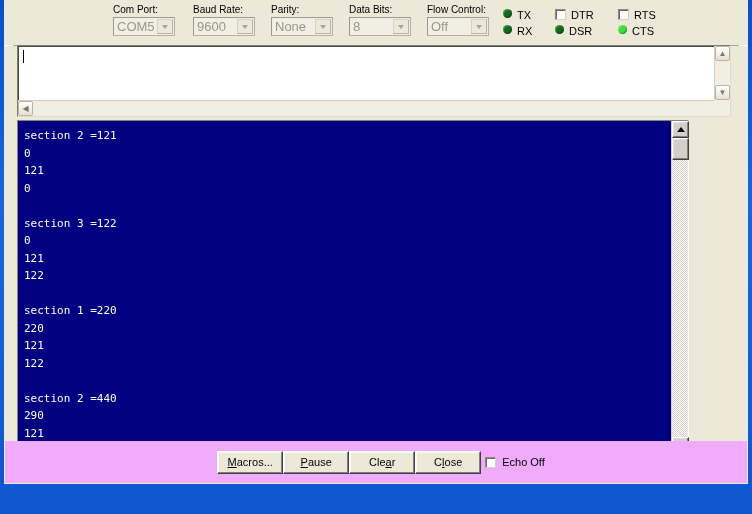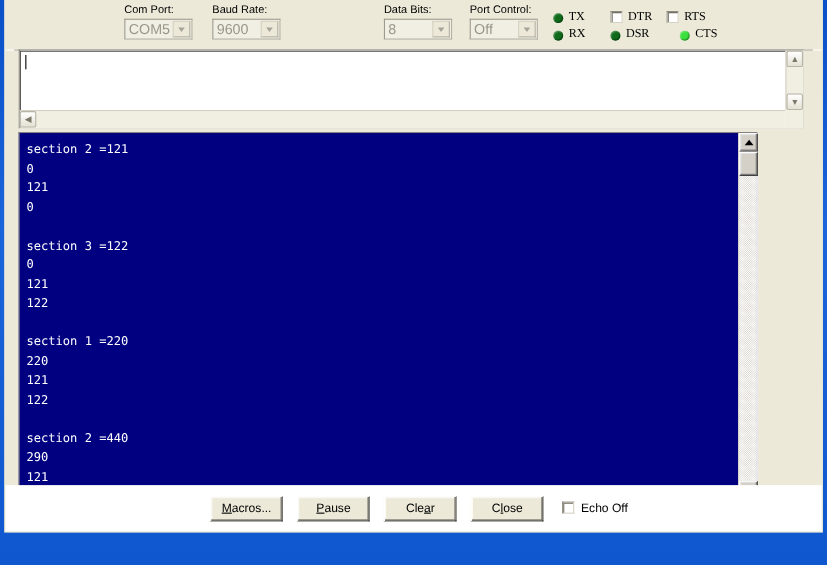--- a/index.html
+++ b/index.html
@@ -111,21 +111,21 @@
   }
   .combo-arrow i {
     display:block; width:0; height:0;
     border-left:3px solid transparent; border-right:3px solid transparent;
     border-top:4px solid #a7a398;
   }
 
   
   #signals { position: absolute; left: 498px; top: 6px; }
   .sig-row { display: flex; align-items: center; height: 16px; }
-  .sig-item { display: flex; align-items: flex-end; font-family: Liberation Serif, serif; }
+  .sig-item { display: flex; align-items: flex-start; }
   .led {
     width: 9px; height: 9px; border-radius: 50%;
     flex: none;
     box-shadow: inset -1px -1px 1px rgba(0,0,0,.35), inset 1px 1px 1px rgba(255,255,255,.25);
   }
   .sig-label { font-size: 11px; color: #000; margin-left: 5px; white-space: nowrap; }
   .xbox {
     width: 11px; height: 11px; flex: none;
     background: #ffffff;
     border: 1px solid #8e8a7e;
@@ -229,38 +229,37 @@
   .tri { width: 0; height: 0; }
   .tri-up    { border-left:4px solid transparent; border-right:4px solid transparent; border-bottom:5px solid #000; }
   .tri-down  { border-left:4px solid transparent; border-right:4px solid transparent; border-top:5px solid #000; }
   .tri-left  { border-top:4px solid transparent; border-bottom:4px solid transparent; border-right:5px solid #000; }
   .tri-right { border-top:4px solid transparent; border-bottom:4px solid transparent; border-left:5px solid #000; }
 
   
   #buttonbar {
     position: absolute; left: 0; right: 0; bottom: 0;
     height: 42px;
-    background: #ffffff;
-    display: flex; align-items: center; justify-content: center;
-    gap: 13px;
+    background: #f0abfc;
+    display: flex; align-items: center; justify-content: center;
     padding-left: 10px;
   }
   .btn {
     width: 66px; height: 23px;
     background: #ece9d8;
     border: 1px solid #ffffff;
     border-right-color: #404040; border-bottom-color: #404040;
     box-shadow: inset -1px -1px 0 #85827a, inset 1px 1px 0 #fbfaf5;
     font-size: 11px; color: #000;
     display: flex; align-items: center; justify-content: center;
     font-family: "Liberation Sans", sans-serif;
     cursor: default;
   }
   .btn u { text-decoration: underline; }
-  #echo-wrap { display: flex; align-items: flex-start; margin-left: 4px; }
+  #echo-wrap { display: flex; align-items: flex-end; margin-left: 4px; }
   #echo-label { font-size: 11px; color: #000; margin-left: 6px; white-space: nowrap; }
 </style>
 </head>
 <body>
 
 <div id="window">
 
 
   <div id="client">
 
@@ -279,48 +278,57 @@
       <div class="field-group" style="left:188px">
         <span class="field-label">Baud Rate:</span>
         <div class="combo">
           <span class="combo-text">9600</span>
           <span class="combo-arrow">
               <i></i>
             </span>
         </div>
       </div>
 
+      <div class="field-group" style="left:266px">
+        <span class="field-label">Parity:</span>
+        <div class="combo">
+          <span class="combo-text">None</span>
+          <span class="combo-arrow">
+              <i></i>
+            </span>
+        </div>
+      </div>
 
       <div class="field-group" style="left:344px">
         <span class="field-label">Data Bits:</span>
         <div class="combo">
           <span class="combo-text">8</span>
           <span class="combo-arrow">
               <i></i>
             </span>
         </div>
       </div>
 
       <div class="field-group" style="left:422px">
-        <span class="field-label">Port Control:</span>
+        <span class="field-label">Flow Control:</span>
         <div class="combo">
           <span class="combo-text">Off</span>
           <span class="combo-arrow">
               <i></i>
             </span>
         </div>
       </div>
 
       <div id="signals">
         <div class="sig-row">
           <div class="sig-item" style="width:52px">
             <span class="led" style="background:#0f6b19"></span>
             <span class="sig-label">TX</span>
           </div>
-          <div class="sig-item" style="width:51px">
+          <div class="sig-item" style="width:63px">
             <span class="xbox"></span>
             <span class="sig-label">DTR</span>
           </div>
           <div class="sig-item">
             <span class="xbox"></span>
             <span class="sig-label">RTS</span>
           </div>
         </div>
         <div class="sig-row">
           <div class="sig-item" style="width:52px">

